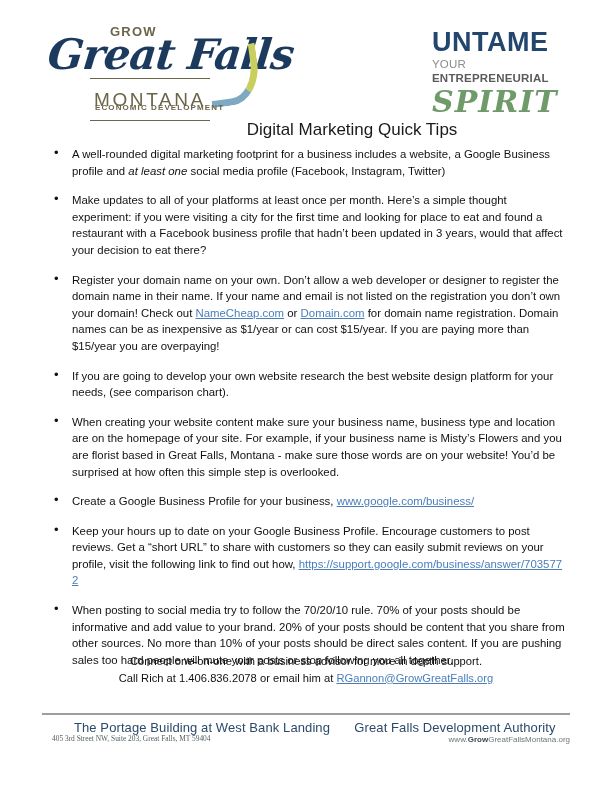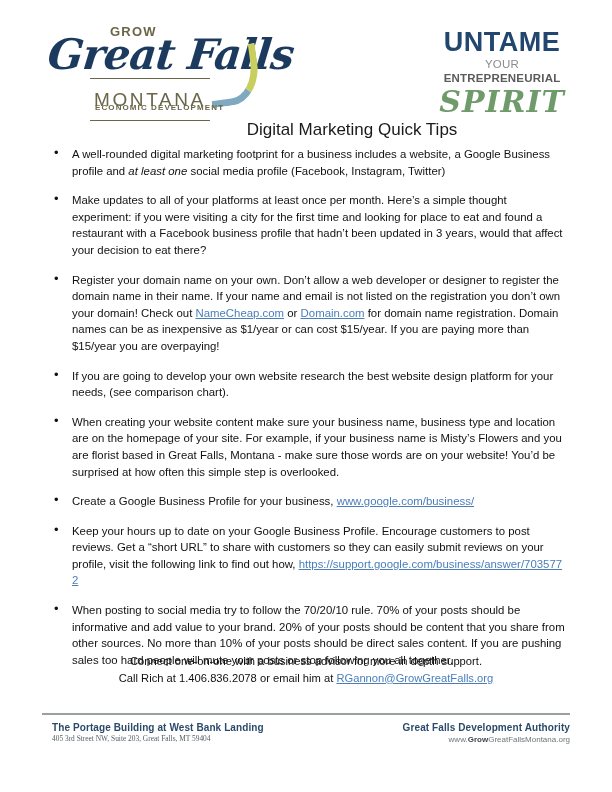--- a/index.html
+++ b/index.html
@@ -91,21 +91,20 @@
     color: #6b6648;
   }
 
   
   .untame-logo {
     position: absolute;
     right: 40px;
     top: 28px;
     width: 140px;
     height: 76px;
-    text-align: center;
   }
   .ut-untame {
     font-family: "Liberation Sans", sans-serif;
     font-weight: bold;
     font-size: 27px;
     letter-spacing: 0.5px;
     color: #22466e;
     line-height: 28px;
   }
   .ut-your {
@@ -212,25 +211,26 @@
   }
   .footer-right {
     position: absolute;
     right: 0;
     top: 0;
     width: 230px;
     text-align: right;
   }
   .f-bold {
     font-family: "Liberation Sans", sans-serif;
-    font-weight: bold;
-    font-size: 10px;
+    font-weight: normal;
+    font-size: 13px;
     color: #2b4a6b;
     line-height: 11px;
     letter-spacing: 0.1px;
+    text-align: center;
   }
   .f-line {
     font-family: Liberation Serif, serif;
     font-size: 7.4px;
     color: #555e63;
     line-height: 11px;
   }
   .f-url {
     font-family: "Liberation Sans", sans-serif;
     font-size: 8px;

